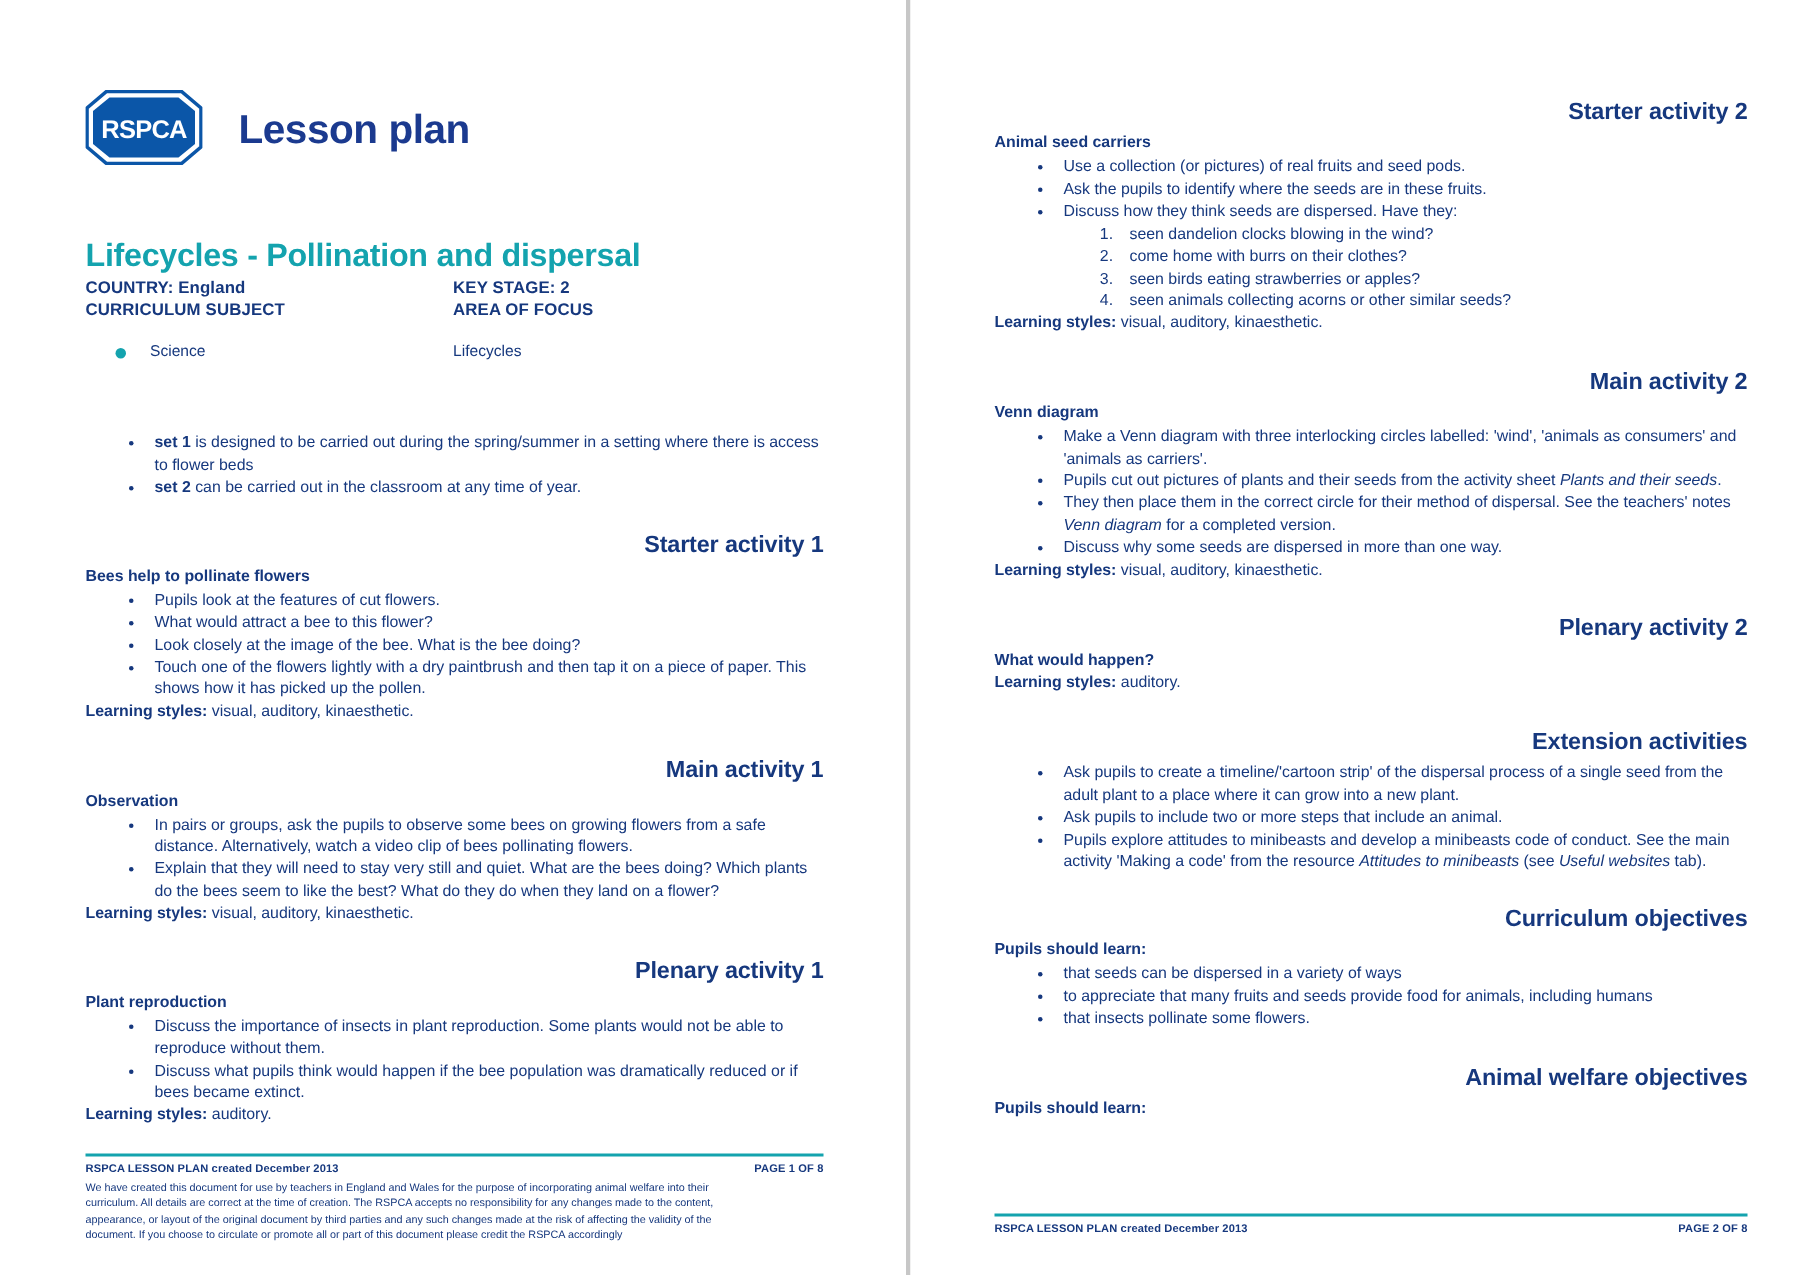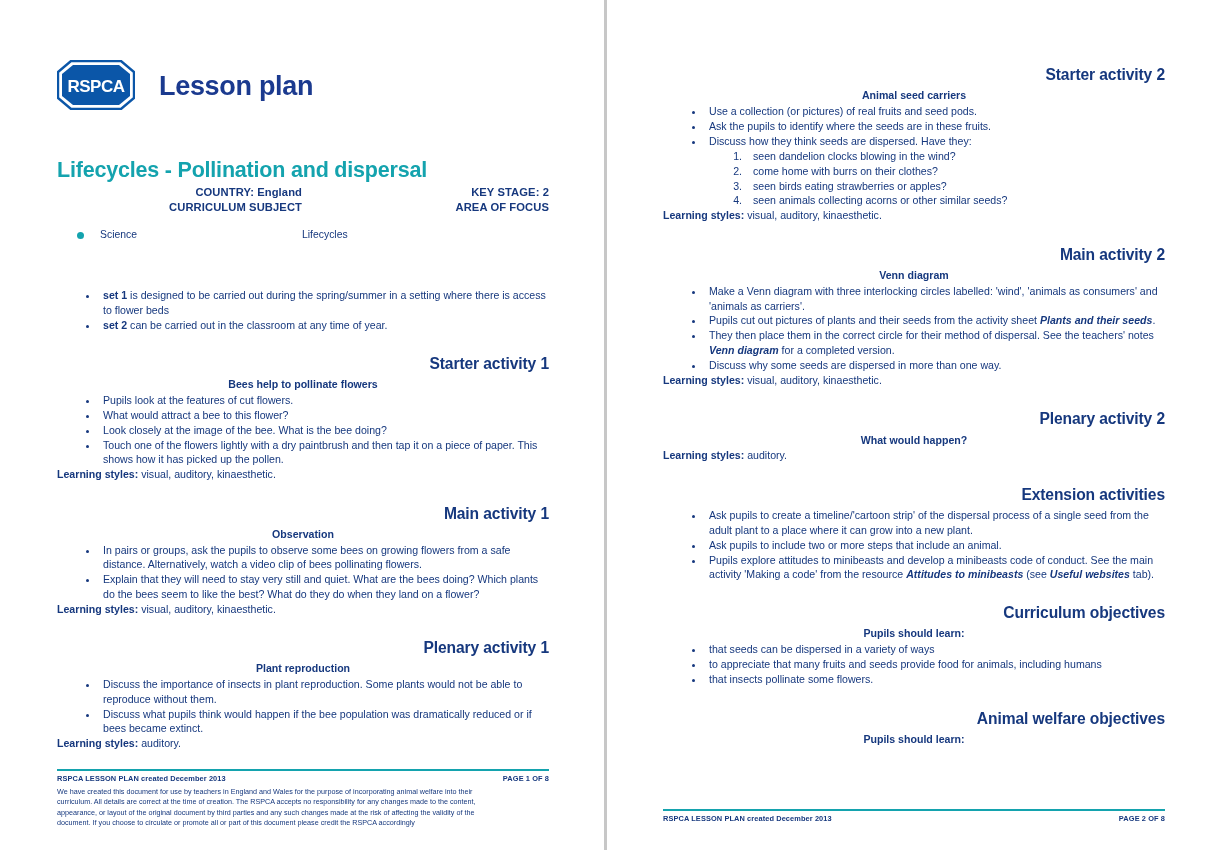--- a/index.html
+++ b/index.html
@@ -71,21 +71,20 @@
     margin-top: 3px;
   }
   .meta-col { width: 248px; }
   .meta-col.right { width: 250px; }
   .meta-label {
     font-size: 11.2px;
     font-weight: bold;
     color: #16387e;
     line-height: 1.33;
     letter-spacing: 0.1px;
-    text-align: right;
   }
   .meta-valuerow {
     margin-top: 13px;
     display: flex;
     align-items: flex-start;
   }
   .meta-bullet {
     width: 7px; height: 7px;
     border-radius: 50%;
     background: #14a3ae;
@@ -114,21 +113,20 @@
     letter-spacing: -0.1px;
     line-height: 1.1;
     text-align: right;
   }
   .subhead {
     font-size: 10.6px;
     font-weight: bold;
     color: #16387e;
     line-height: 1.4;
     margin: 0 0 1px 0;
-    text-align: center;
   }
   ul.bullets, ol.nums {
     margin: 0;
     padding: 0 0 0 41px;
     font-size: 10.6px;
     line-height: 1.36;
     color: #16387e;
   }
   ul.bullets { list-style: disc; }
   ul.bullets li::marker { font-size: 9px; }
@@ -141,21 +139,21 @@
     list-style: decimal;
   }
   ol.nums li { padding-left: 8px; }
   .learning {
     font-size: 10.6px;
     line-height: 1.4;
     color: #16387e;
     margin-top: 0.5px;
   }
   .learning b { font-weight: bold; }
-  i { font-style: italic; font-weight: bold; }
+  i { font-style: italic; }
   b { font-weight: bold; }
 
   
   .footer {
     position: absolute;
     left: 57px;
     right: 55px;
   }
   .footer-left  { bottom: 22px; left: 57px; right: 55px; }
   .footer-right { bottom: 27px; left: 56px; right: 45px; }

